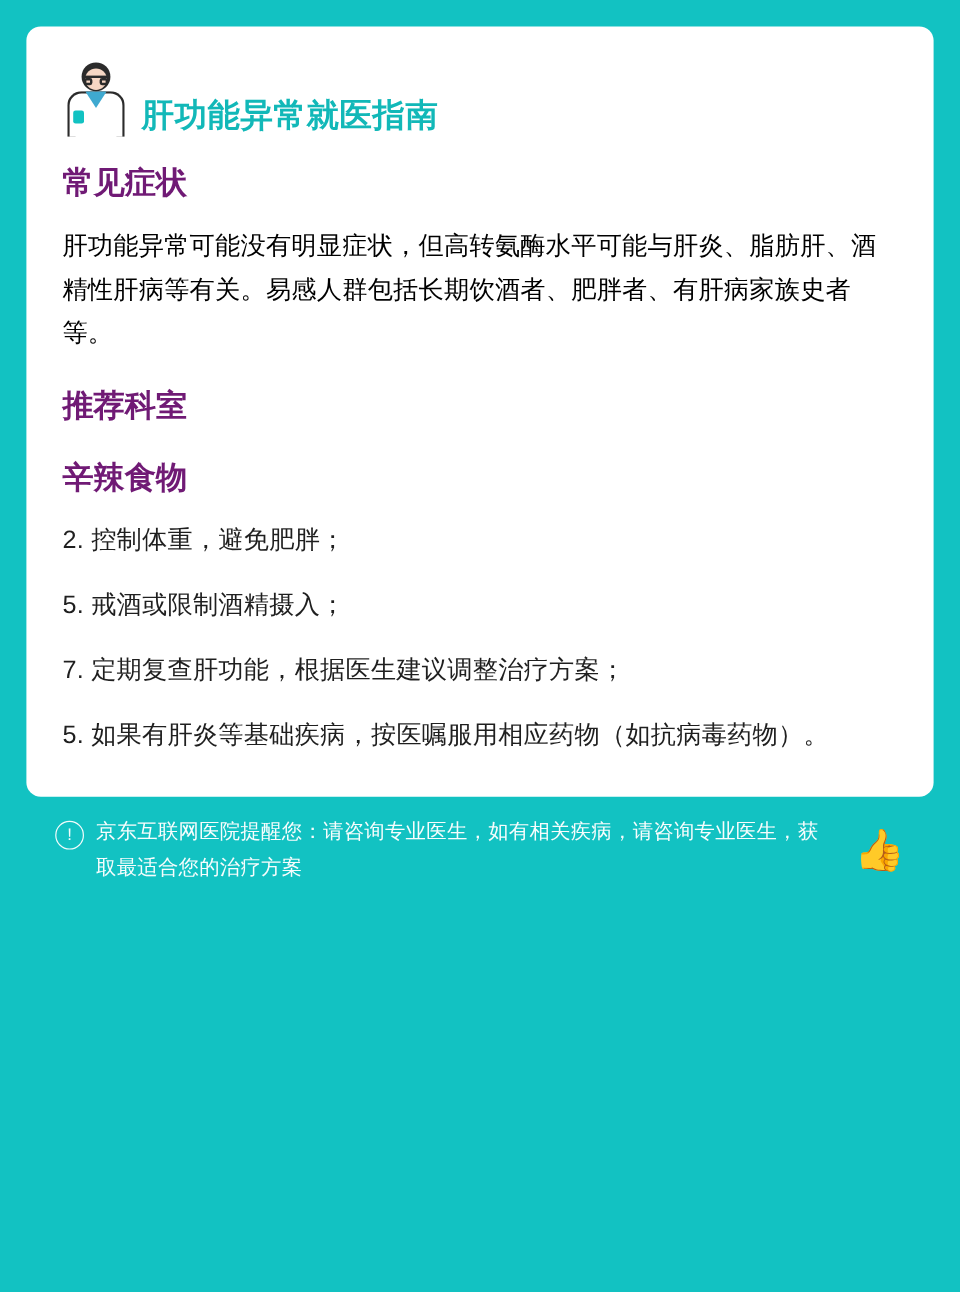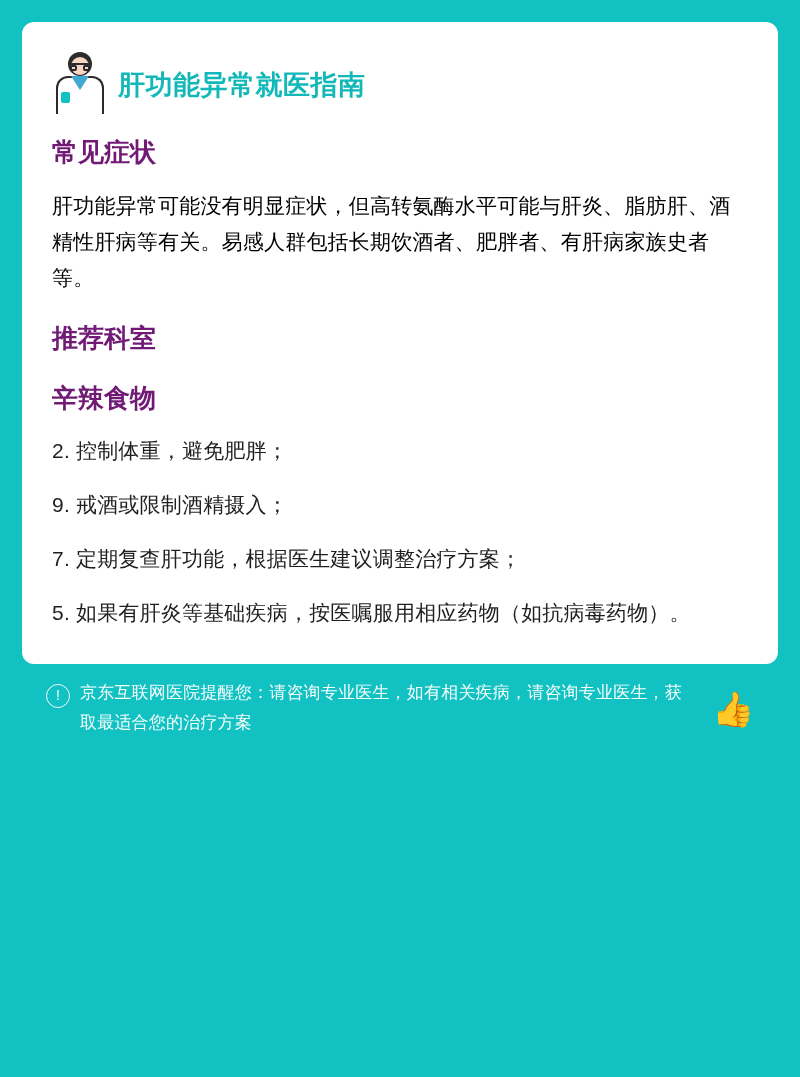--- a/index.html
+++ b/index.html
@@ -22,21 +22,21 @@
   }
   .card {
     background: #ffffff;
     border-radius: 12px;
     padding: 28px 30px 34px 30px;
     box-sizing: border-box;
     width: 756px;
   }
   .doc-header {
     display: flex;
-    align-items: center;
+    align-items: flex-end;
     margin-bottom: 22px;
   }
   .doctor-avatar {
     width: 56px;
     height: 62px;
     flex: 0 0 56px;
     position: relative;
     margin-right: 10px;
     margin-top: 2px;
   }
@@ -212,21 +212,21 @@
     </div>
 
     <h2 class="section-title">常见症状</h2>
     <p class="body-text">肝功能异常可能没有明显症状，但高转氨酶水平可能与肝炎、脂肪肝、酒精性肝病等有关。易感人群包括长期饮酒者、肥胖者、有肝病家族史者等。</p>
 
     <h2 class="section-title">推荐科室</h2>
 
     <h2 class="section-title">辛辣食物</h2>
     <ol class="points">
       <li>2. 控制体重，避免肥胖；</li>
-      <li>9. 戒酒或限制酒精摄入；</li>
+      <li>5. 戒酒或限制酒精摄入；</li>
       <li>7. 定期复查肝功能，根据医生建议调整治疗方案；</li>
       <li>5. 如果有肝炎等基础疾病，按医嘱服用相应药物（如抗病毒药物）。</li>
     </ol>
 
   </div>
 
   <div class="footer">
     <div class="footer-icon">!</div>
     <div class="footer-text">京东互联网医院提醒您：请咨询专业医生，如有相关疾病，请咨询专业医生，获取最适合您的治疗方案</div>
     <div class="thumb">

